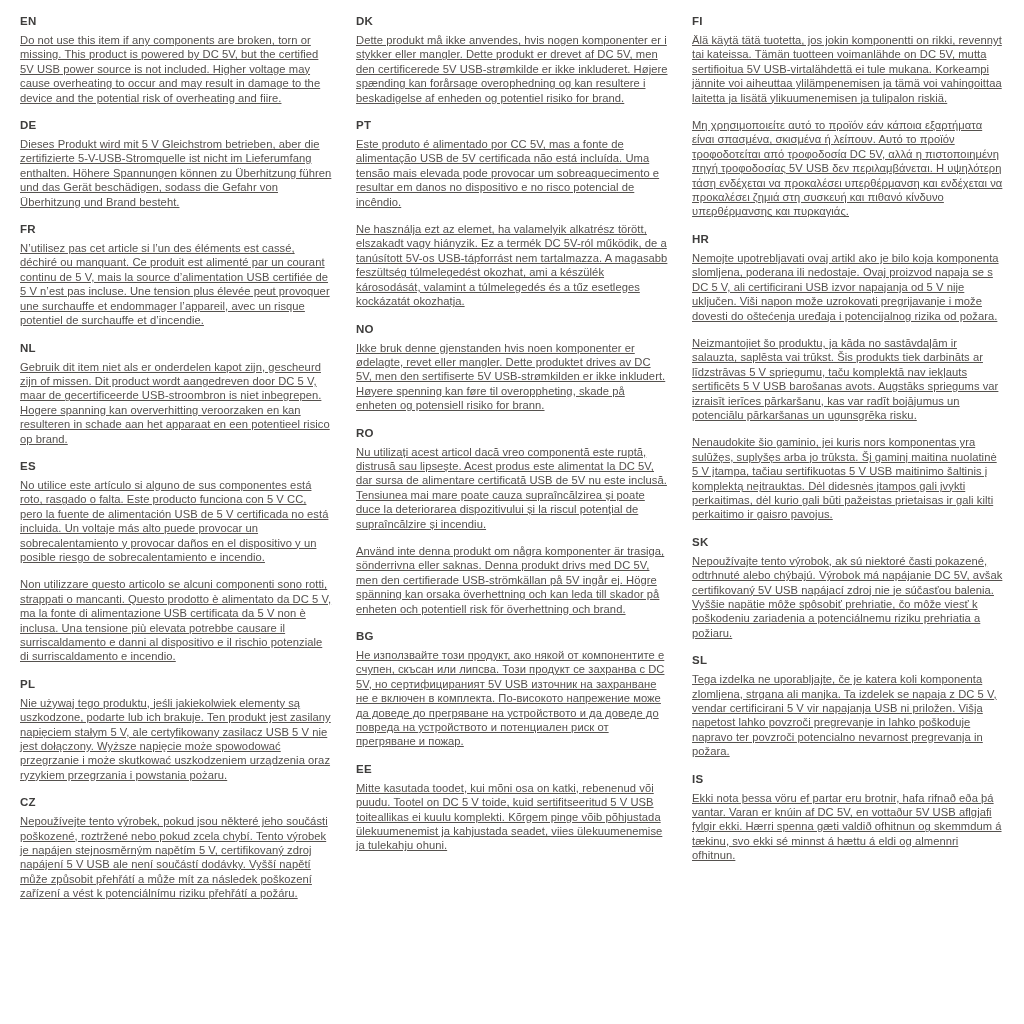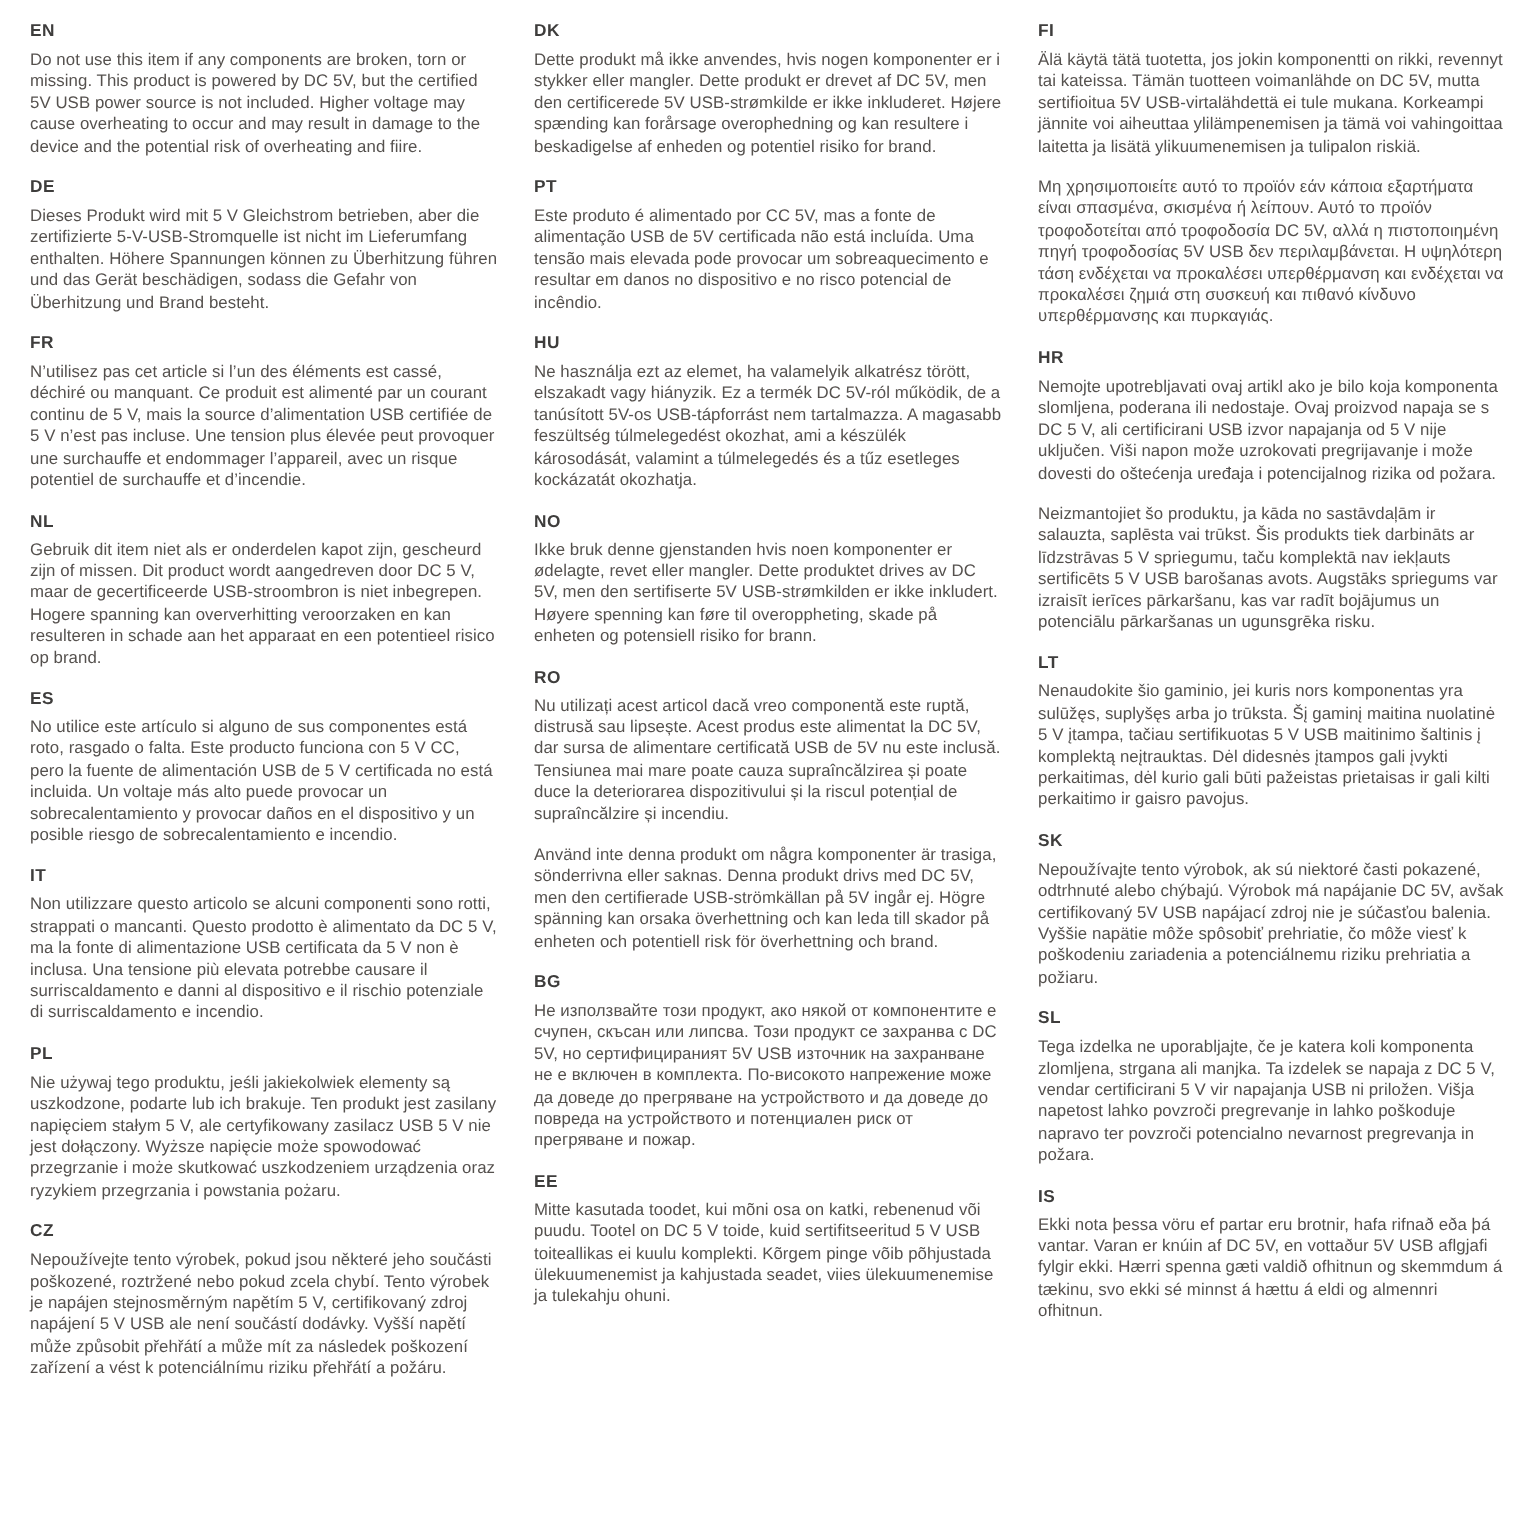--- a/index.html
+++ b/index.html
@@ -40,20 +40,21 @@
     color: #3e3d3c;
     letter-spacing: 0.3px;
   }
   section.lang p {
     margin: 0;
     font-size: 11.2px;
     line-height: 14.4px;
     font-weight: 400;
     color: #55514e;
     letter-spacing: 0.05px;
+    text-decoration: underline;
   }
 </style>
 </head>
 <body>
 
 <div class="page">
 
   <div class="col">
     <section class="lang">
       <h3>EN</h3>
@@ -69,21 +70,20 @@
     </section>
     <section class="lang">
       <h3>NL</h3>
       <p>Gebruik dit item niet als er onderdelen kapot zijn, gescheurd zijn of missen. Dit product wordt aangedreven door DC 5 V, maar de gecertificeerde USB-stroombron is niet inbegrepen. Hogere spanning kan oververhitting veroorzaken en kan resulteren in schade aan het apparaat en een potentieel risico op brand.</p>
     </section>
     <section class="lang">
       <h3>ES</h3>
       <p>No utilice este artículo si alguno de sus componentes está roto, rasgado o falta. Este producto funciona con 5 V CC, pero la fuente de alimentación USB de 5 V certificada no está incluida. Un voltaje más alto puede provocar un sobrecalentamiento y provocar daños en el dispositivo y un posible riesgo de sobrecalentamiento e incendio.</p>
     </section>
     <section class="lang">
-      <h3>IT</h3>
       <p>Non utilizzare questo articolo se alcuni componenti sono rotti, strappati o mancanti. Questo prodotto è alimentato da DC 5 V, ma la fonte di alimentazione USB certificata da 5 V non è inclusa. Una tensione più elevata potrebbe causare il surriscaldamento e danni al dispositivo e il rischio potenziale di surriscaldamento e incendio.</p>
     </section>
     <section class="lang">
       <h3>PL</h3>
       <p>Nie używaj tego produktu, jeśli jakiekolwiek elementy są uszkodzone, podarte lub ich brakuje. Ten produkt jest zasilany napięciem stałym 5 V, ale certyfikowany zasilacz USB 5 V nie jest dołączony. Wyższe napięcie może spowodować przegrzanie i może skutkować uszkodzeniem urządzenia oraz ryzykiem przegrzania i powstania pożaru.</p>
     </section>
     <section class="lang">
       <h3>CZ</h3>
       <p>Nepoužívejte tento výrobek, pokud jsou některé jeho součásti poškozené, roztržené nebo pokud zcela chybí. Tento výrobek je napájen stejnosměrným napětím 5 V, certifikovaný zdroj napájení 5 V USB ale není součástí dodávky. Vyšší napětí může způsobit přehřátí a může mít za následek poškození zařízení a vést k potenciálnímu riziku přehřátí a požáru.</p>
     </section>
@@ -92,21 +92,20 @@
   <div class="col">
     <section class="lang">
       <h3>DK</h3>
       <p>Dette produkt må ikke anvendes, hvis nogen komponenter er i stykker eller mangler. Dette produkt er drevet af DC 5V, men den certificerede 5V USB-strømkilde er ikke inkluderet. Højere spænding kan forårsage overophedning og kan resultere i beskadigelse af enheden og potentiel risiko for brand.</p>
     </section>
     <section class="lang">
       <h3>PT</h3>
       <p>Este produto é alimentado por CC 5V, mas a fonte de alimentação USB de 5V certificada não está incluída. Uma tensão mais elevada pode provocar um sobreaquecimento e resultar em danos no dispositivo e no risco potencial de incêndio.</p>
     </section>
     <section class="lang">
-      <h3>HU</h3>
       <p>Ne használja ezt az elemet, ha valamelyik alkatrész törött, elszakadt vagy hiányzik. Ez a termék DC 5V-ról működik, de a tanúsított 5V-os USB-tápforrást nem tartalmazza. A magasabb feszültség túlmelegedést okozhat, ami a készülék károsodását, valamint a túlmelegedés és a tűz esetleges kockázatát okozhatja.</p>
     </section>
     <section class="lang">
       <h3>NO</h3>
       <p>Ikke bruk denne gjenstanden hvis noen komponenter er ødelagte, revet eller mangler. Dette produktet drives av DC 5V, men den sertifiserte 5V USB-strømkilden er ikke inkludert. Høyere spenning kan føre til overoppheting, skade på enheten og potensiell risiko for brann.</p>
     </section>
     <section class="lang">
       <h3>RO</h3>
       <p>Nu utilizați acest articol dacă vreo componentă este ruptă, distrusă sau lipsește. Acest produs este alimentat la DC 5V, dar sursa de alimentare certificată USB de 5V nu este inclusă. Tensiunea mai mare poate cauza supraîncălzirea și poate duce la deteriorarea dispozitivului și la riscul potențial de supraîncălzire și incendiu.</p>
     </section>
@@ -132,21 +131,20 @@
       <p>Μη χρησιμοποιείτε αυτό το προϊόν εάν κάποια εξαρτήματα είναι σπασμένα, σκισμένα ή λείπουν. Αυτό το προϊόν τροφοδοτείται από τροφοδοσία DC 5V, αλλά η πιστοποιημένη πηγή τροφοδοσίας 5V USB δεν περιλαμβάνεται. Η υψηλότερη τάση ενδέχεται να προκαλέσει υπερθέρμανση και ενδέχεται να προκαλέσει ζημιά στη συσκευή και πιθανό κίνδυνο υπερθέρμανσης και πυρκαγιάς.</p>
     </section>
     <section class="lang">
       <h3>HR</h3>
       <p>Nemojte upotrebljavati ovaj artikl ako je bilo koja komponenta slomljena, poderana ili nedostaje. Ovaj proizvod napaja se s DC 5 V, ali certificirani USB izvor napajanja od 5 V nije uključen. Viši napon može uzrokovati pregrijavanje i može dovesti do oštećenja uređaja i potencijalnog rizika od požara.</p>
     </section>
     <section class="lang">
       <p>Neizmantojiet šo produktu, ja kāda no sastāvdaļām ir salauzta, saplēsta vai trūkst. Šis produkts tiek darbināts ar līdzstrāvas 5 V spriegumu, taču komplektā nav iekļauts sertificēts 5 V USB barošanas avots. Augstāks spriegums var izraisīt ierīces pārkaršanu, kas var radīt bojājumus un potenciālu pārkaršanas un ugunsgrēka risku.</p>
     </section>
     <section class="lang">
-      <h3>LT</h3>
       <p>Nenaudokite šio gaminio, jei kuris nors komponentas yra sulūžęs, suplyšęs arba jo trūksta. Šį gaminį maitina nuolatinė 5 V įtampa, tačiau sertifikuotas 5 V USB maitinimo šaltinis į komplektą neįtrauktas. Dėl didesnės įtampos gali įvykti perkaitimas, dėl kurio gali būti pažeistas prietaisas ir gali kilti perkaitimo ir gaisro pavojus.</p>
     </section>
     <section class="lang">
       <h3>SK</h3>
       <p>Nepoužívajte tento výrobok, ak sú niektoré časti pokazené, odtrhnuté alebo chýbajú. Výrobok má napájanie DC 5V, avšak certifikovaný 5V USB napájací zdroj nie je súčasťou balenia. Vyššie napätie môže spôsobiť prehriatie, čo môže viesť k poškodeniu zariadenia a potenciálnemu riziku prehriatia a požiaru.</p>
     </section>
     <section class="lang">
       <h3>SL</h3>
       <p>Tega izdelka ne uporabljajte, če je katera koli komponenta zlomljena, strgana ali manjka. Ta izdelek se napaja z DC 5 V, vendar certificirani 5 V vir napajanja USB ni priložen. Višja napetost lahko povzroči pregrevanje in lahko poškoduje napravo ter povzroči potencialno nevarnost pregrevanja in požara.</p>
     </section>

